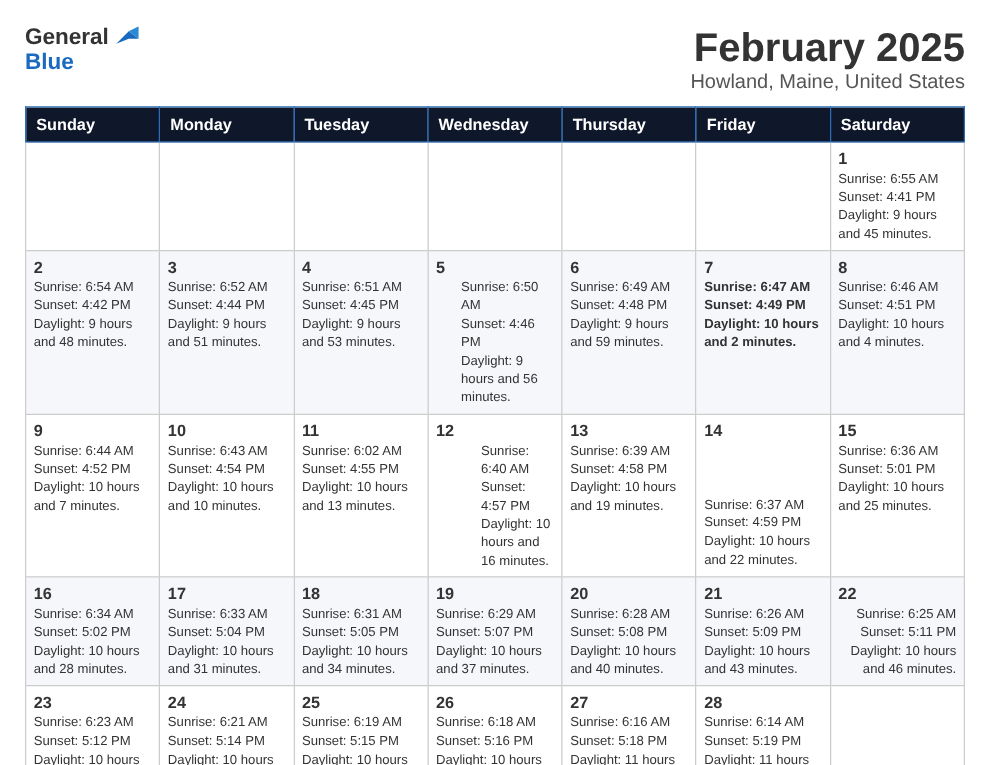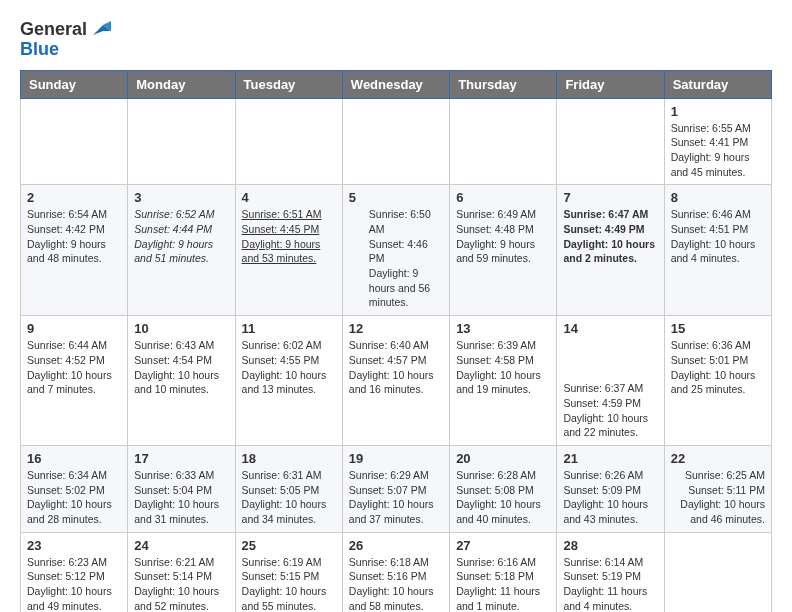--- a/index.html
+++ b/index.html
@@ -32,21 +32,21 @@
     .location {
       font-size: 16px;
       color: #555;
     }
     .calendar {
       width: 100%;
       border-collapse: collapse;
       font-size: 11px;
     }
     .calendar th {
-      background-color: #737373;
+      background-color: #0f172a;
       color: #fff;
       padding: 6px 8px;
       text-align: left;
       font-size: 13px;
       font-weight: bold;
       border: 1px solid #2a6db5;
     }
     .calendar td {
       border: 1px solid #ccc;
       vertical-align: top;
@@ -85,20 +85,24 @@
     <div style="display:flex;align-items:center;gap:2px;">
       <span style="font-size:18px;font-weight:bold;color:#333;">General</span>
       <svg width="22" height="18" viewBox="0 0 22 18">
         <polygon points="4,14 14,4 22,10 14,10" fill="#1a6bbf"></polygon>
         <polygon points="14,4 22,0 22,10" fill="#2a8ad4"></polygon>
       </svg>
     </div>
     <span style="font-size:18px;font-weight:bold;color:#1a6bbf;">Blue</span>
   </div>
 </div>
+    <div class="title-section">
+      <div class="month-year">February 2025</div>
+      <div class="location">Howland, Maine, United States</div>
+    </div>
   </div>
 
   <table class="calendar">
     <thead>
       <tr>
         <th>Sunday</th>
         <th>Monday</th>
         <th>Tuesday</th>
         <th>Wednesday</th>
         <th>Thursday</th>
@@ -123,27 +127,27 @@
         </tr>
         <tr>
           <td>
             <span class="day-number">2</span>
             <div class="day-detail" style="white-space: pre-line;">Sunrise: 6:54 AM
 Sunset: 4:42 PM
 Daylight: 9 hours and 48 minutes.</div>
           </td>
           <td>
             <span class="day-number">3</span>
-            <div class="day-detail" style="white-space: pre-line; font-style: italic;">Sunrise: 6:52 AM
+            <div class="day-detail" style="white-space: pre-line;">Sunrise: 6:52 AM
 Sunset: 4:44 PM
 Daylight: 9 hours and 51 minutes.</div>
           </td>
           <td>
             <span class="day-number">4</span>
-            <div class="day-detail" style="white-space: pre-line; text-decoration: underline;">Sunrise: 6:51 AM
+            <div class="day-detail" style="white-space: pre-line;">Sunrise: 6:51 AM
 Sunset: 4:45 PM
 Daylight: 9 hours and 53 minutes.</div>
           </td>
           <td>
             <span class="day-number">5</span>
             <div class="day-detail" style="white-space: pre-line; margin-left: 20px;">Sunrise: 6:50 AM
 Sunset: 4:46 PM
 Daylight: 9 hours and 56 minutes.</div>
           </td>
           <td>
@@ -179,21 +183,21 @@
 Daylight: 10 hours and 10 minutes.</div>
           </td>
           <td>
             <span class="day-number">11</span>
             <div class="day-detail" style="white-space: pre-line;">Sunrise: 6:02 AM
 Sunset: 4:55 PM
 Daylight: 10 hours and 13 minutes.</div>
           </td>
           <td>
             <span class="day-number">12</span>
-            <div class="day-detail" style="white-space: pre-line;">Sunrise: 6:40 AM
+            <div class="day-detail" style="white-space: pre-line; margin-left: 36px;">Sunrise: 6:40 AM
 Sunset: 4:57 PM
 Daylight: 10 hours and 16 minutes.</div>
           </td>
           <td>
             <span class="day-number">13</span>
             <div class="day-detail" style="white-space: pre-line;">Sunrise: 6:39 AM
 Sunset: 4:58 PM
 Daylight: 10 hours and 19 minutes.</div>
           </td>
           <td>

